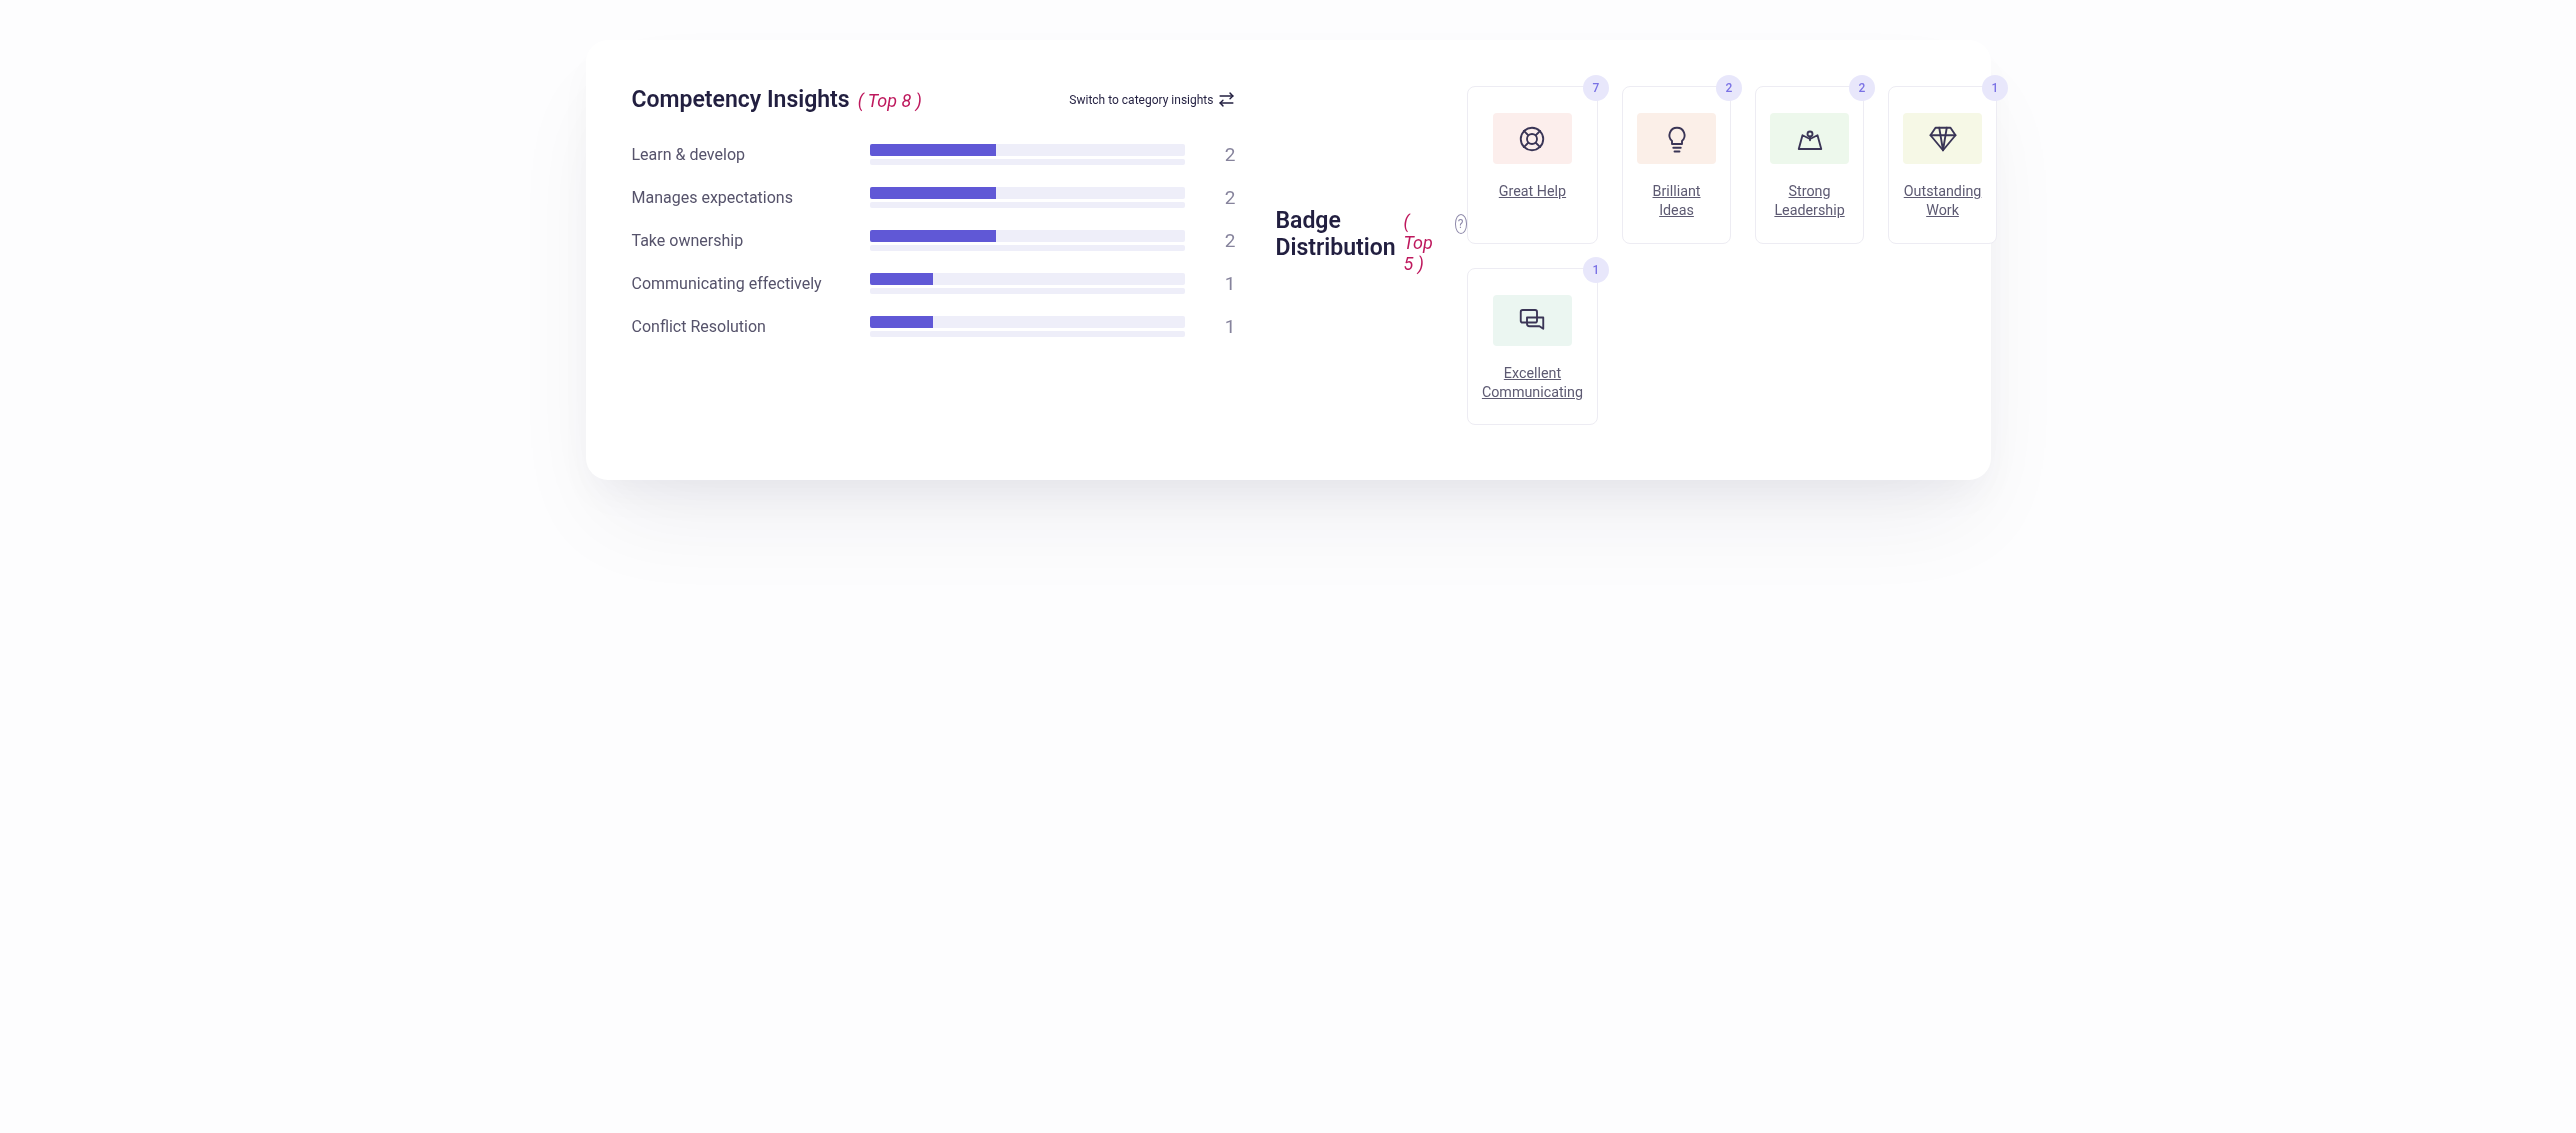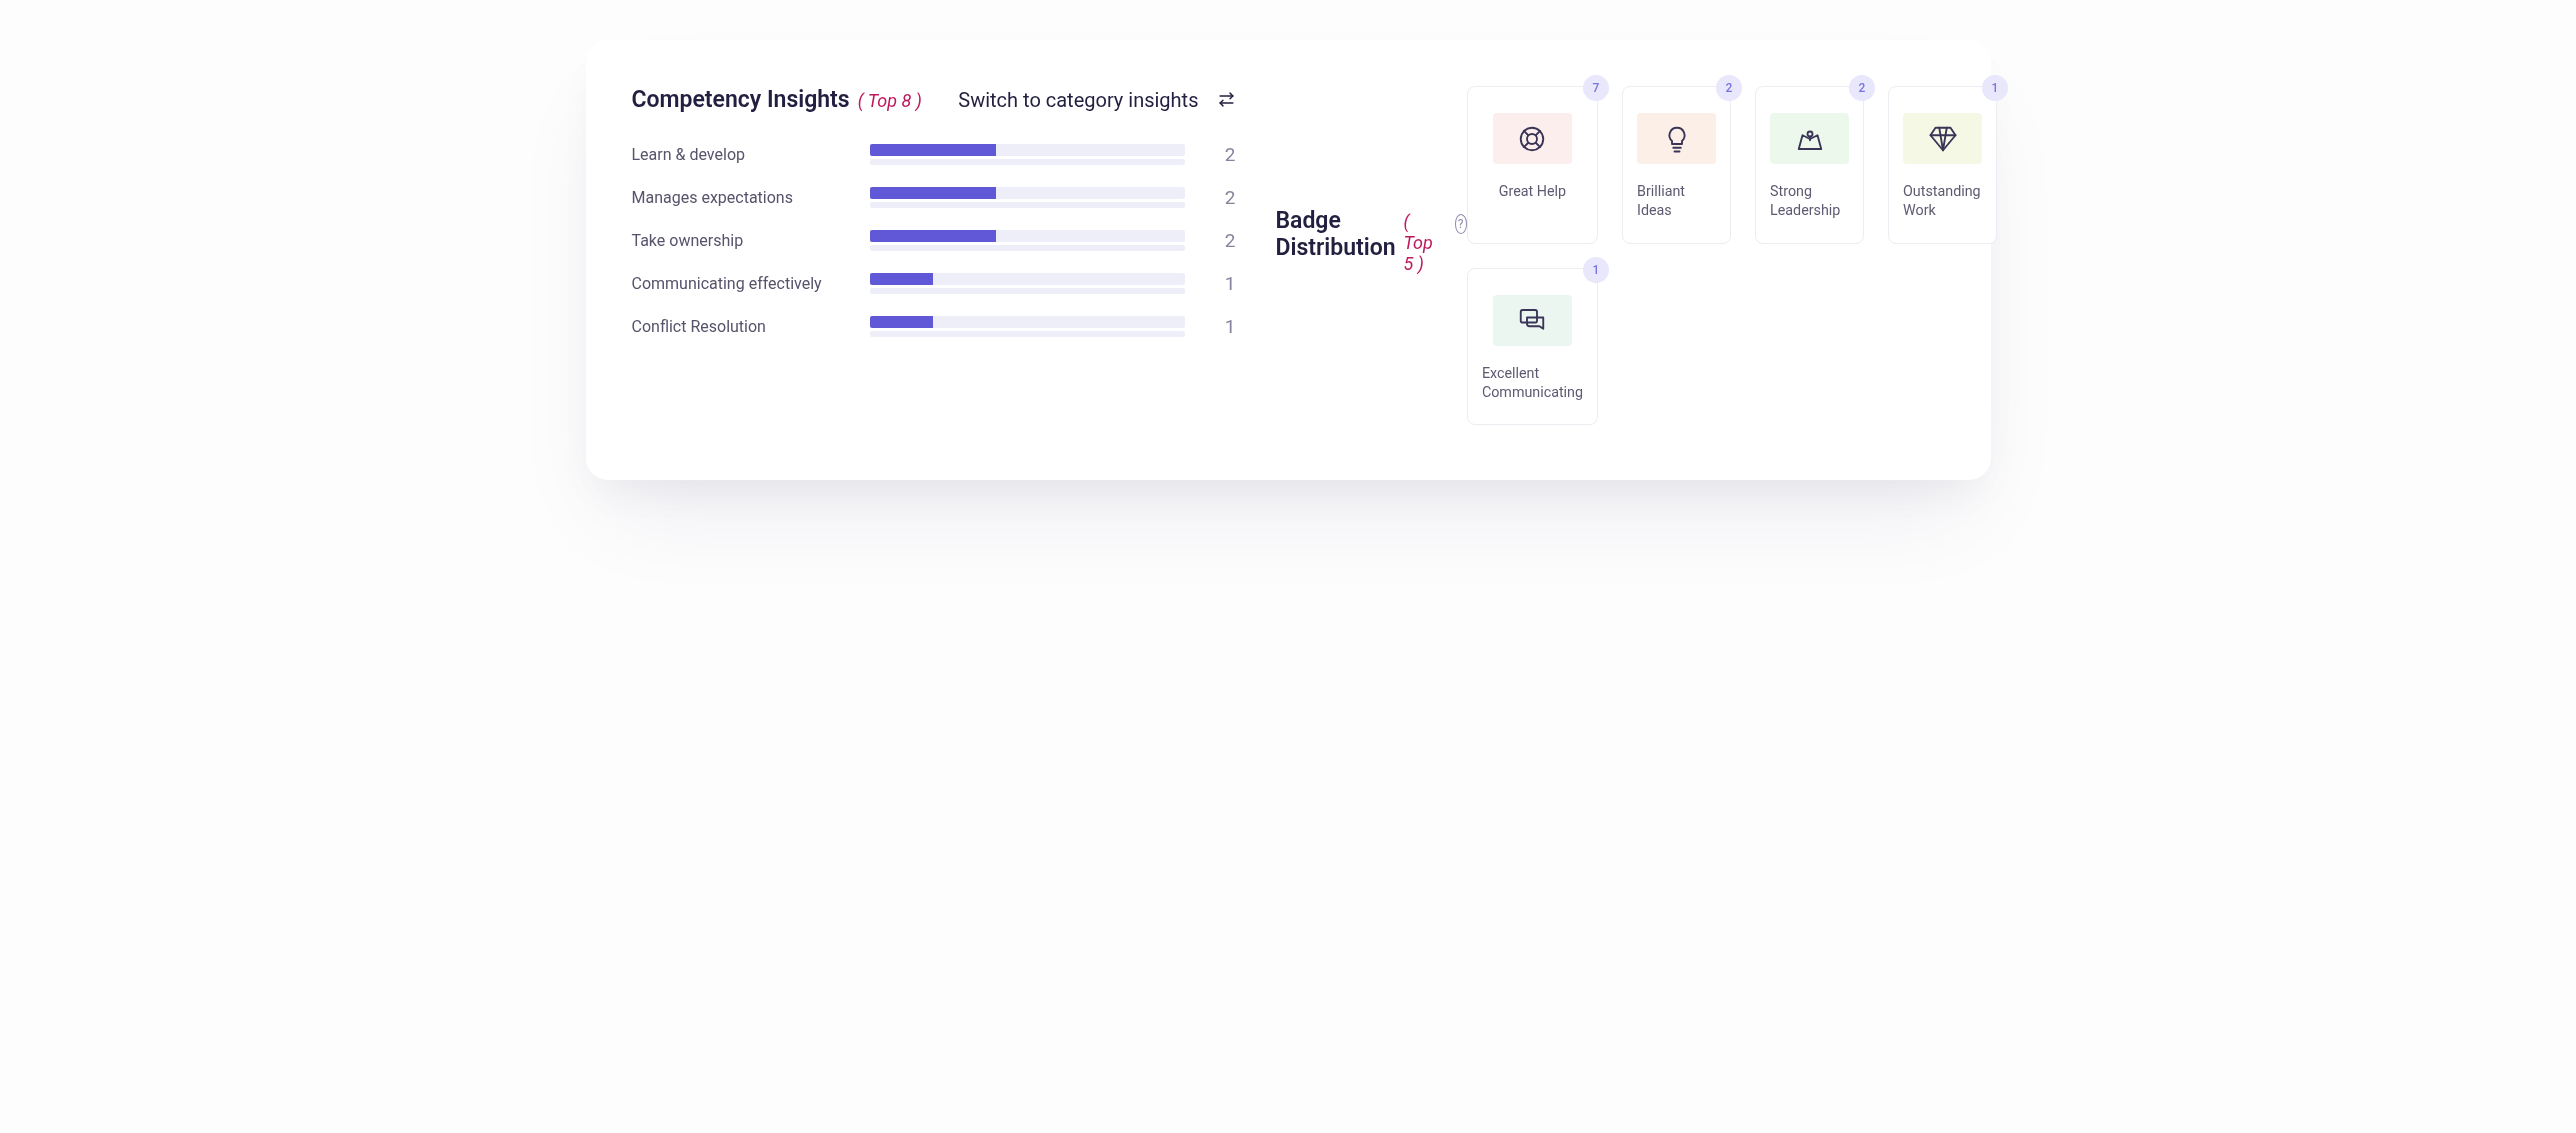--- a/index.html
+++ b/index.html
@@ -38,25 +38,25 @@
     font-weight: 600;
     color: #221f40;
   }
   .section-sub {
     font-size: 18px;
     color: #be185d;
     font-weight: 400;
     font-style: italic;
   }
   .switch-link {
-    font-size: 20px;
+    font-size: 12px;
     color: #221f40;
     display: inline-flex;
     align-items: center;
-    gap: 20px;
+    gap: 5px;
     cursor: pointer;
     user-select: none;
   }
   .switch-link svg { width: 17px; height: 17px; stroke: #221f40; }
   .help-circle {
     width: 20px; height: 20px;
     border: 1.5px solid #8e89aa;
     border-radius: 50%;
     display: inline-flex; align-items: center; justify-content: center;
     color: #8e89aa;
@@ -123,21 +123,21 @@
     width: 79px; height: 51px;
     border-radius: 4px;
     display: flex; align-items: center; justify-content: center;
   }
   .badge-iconbox.red    { background: #fceeec; color: #3c3752; }
   .badge-iconbox.peach  { background: #fbefe8; color: #3c3752; }
   .badge-iconbox.green  { background: #edf8ec; color: #3c3752; }
   .badge-iconbox.lemon  { background: #f6f8e6; color: #3c3752; }
   .badge-iconbox.mint   { background: #ebf6f1; color: #3c3752; }
   .badge-iconbox svg { width: 30px; height: 30px; stroke: #3a3556; fill: none; stroke-width: 1.5; }
-  .badge-label { font-size: 14.3px; color: #5d5a72; line-height: 1.35; }
+  .badge-label { font-size: 14.3px; color: #5d5a72; text-align: center; line-height: 1.35; text-decoration: underline; }
 </style>
 </head>
 <body>
 
 <div class="card">
 
   <div class="col-left">
     <div class="section-header">
       <div class="section-title-wrap">
         <span class="section-title">Competency Insights</span>

